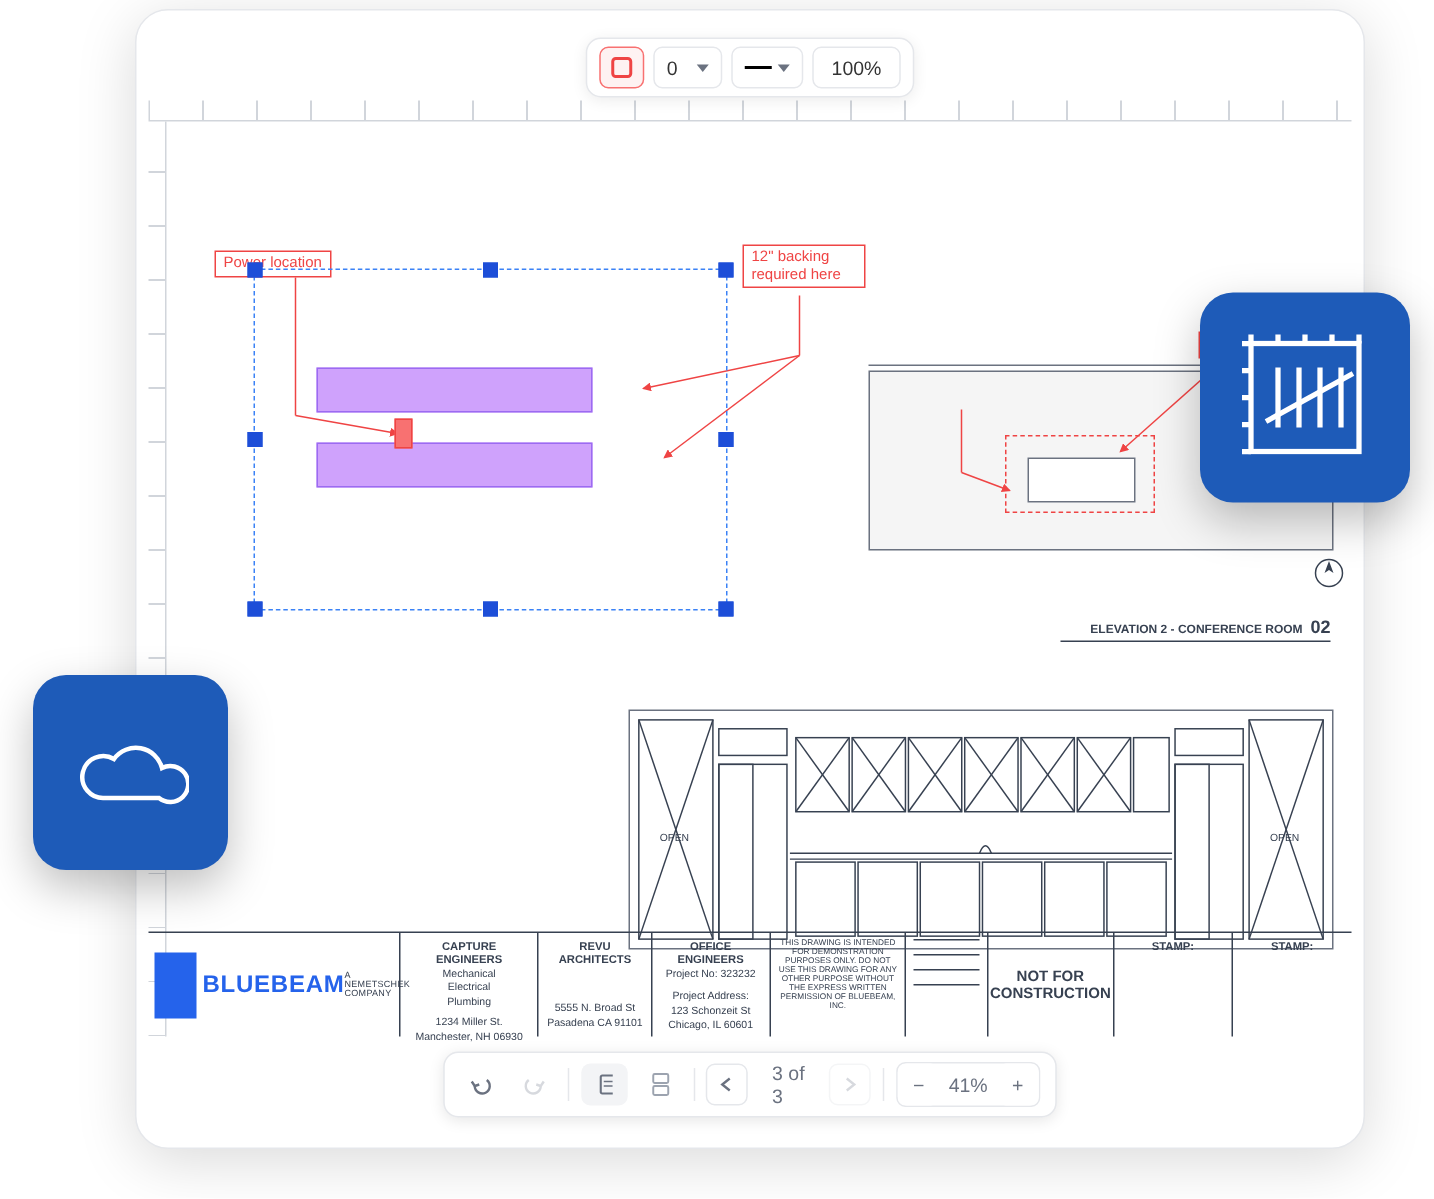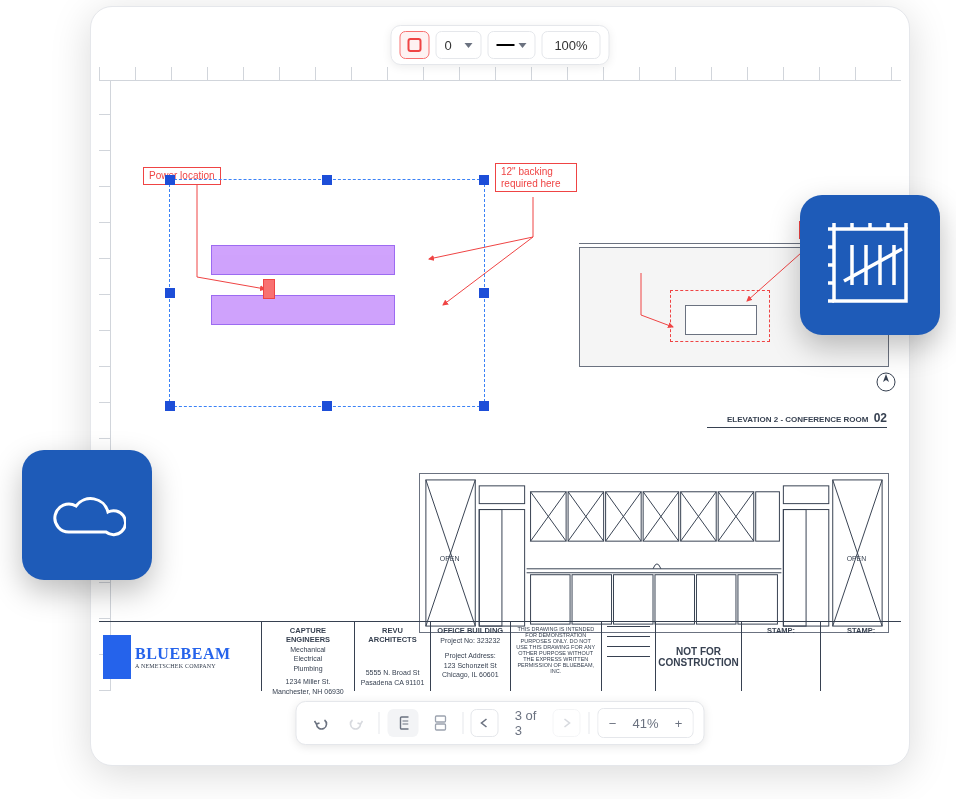--- a/index.html
+++ b/index.html
@@ -211,23 +211,22 @@
   align-items:center;
   padding:4px;
   border-right:1px solid #374151;
 }
 .logo-mark{
   width:28px;height:44px;
   background:#2563eb;
   flex:none;
 }
 .logo-text{
-  display:flex;flex-direction:column;
+  display:flex;
   margin-left:4px;
-  font-family:Liberation Serif, serif;
 }
 .logo-text .big{
   font-size:16px;font-weight:800;color:#2563eb;letter-spacing:0.5px;
 }
 .logo-text .small{
   font-size:6px;color:#374151;letter-spacing:0.2px
 }
 .nf-cell{
   width:88px;display:flex;align-items:center;justify-content:center;
   font-size:10px;font-weight:700;text-align:center;
@@ -457,21 +456,21 @@
         <span>Plumbing</span>
         <span style="margin-top:4px">1234 Miller St.</span>
         <span>Manchester, NH 06930</span>
       </div>
       <div class="tb-cell" style="width:78px">
         <span class="tb-head">REVU ARCHITECTS</span>
         <span style="margin-top:auto">5555 N. Broad St</span>
         <span>Pasadena CA 91101</span>
       </div>
       <div class="tb-cell" style="width:82px">
-        <span class="tb-head">OFFICE BUILDING</span>
+        <span class="tb-head">OFFICE ENGINEERS</span>
         <span>Project No: 323232</span>
         <span style="margin-top:6px">Project Address:</span>
         <span>123 Schonzeit St</span>
         <span>Chicago, IL 60601</span>
       </div>
       <div class="tb-cell" style="width:94px;font-size:5.5px;line-height:1.1">
         <span>THIS DRAWING IS INTENDED FOR DEMONSTRATION PURPOSES ONLY. DO NOT USE THIS DRAWING FOR ANY OTHER PURPOSE WITHOUT THE EXPRESS WRITTEN PERMISSION OF BLUEBEAM, INC.</span>
       </div>
       <div class="tb-cell" style="width:56px">
         <div style="border-top:1px solid #374151;height:9px"></div>

